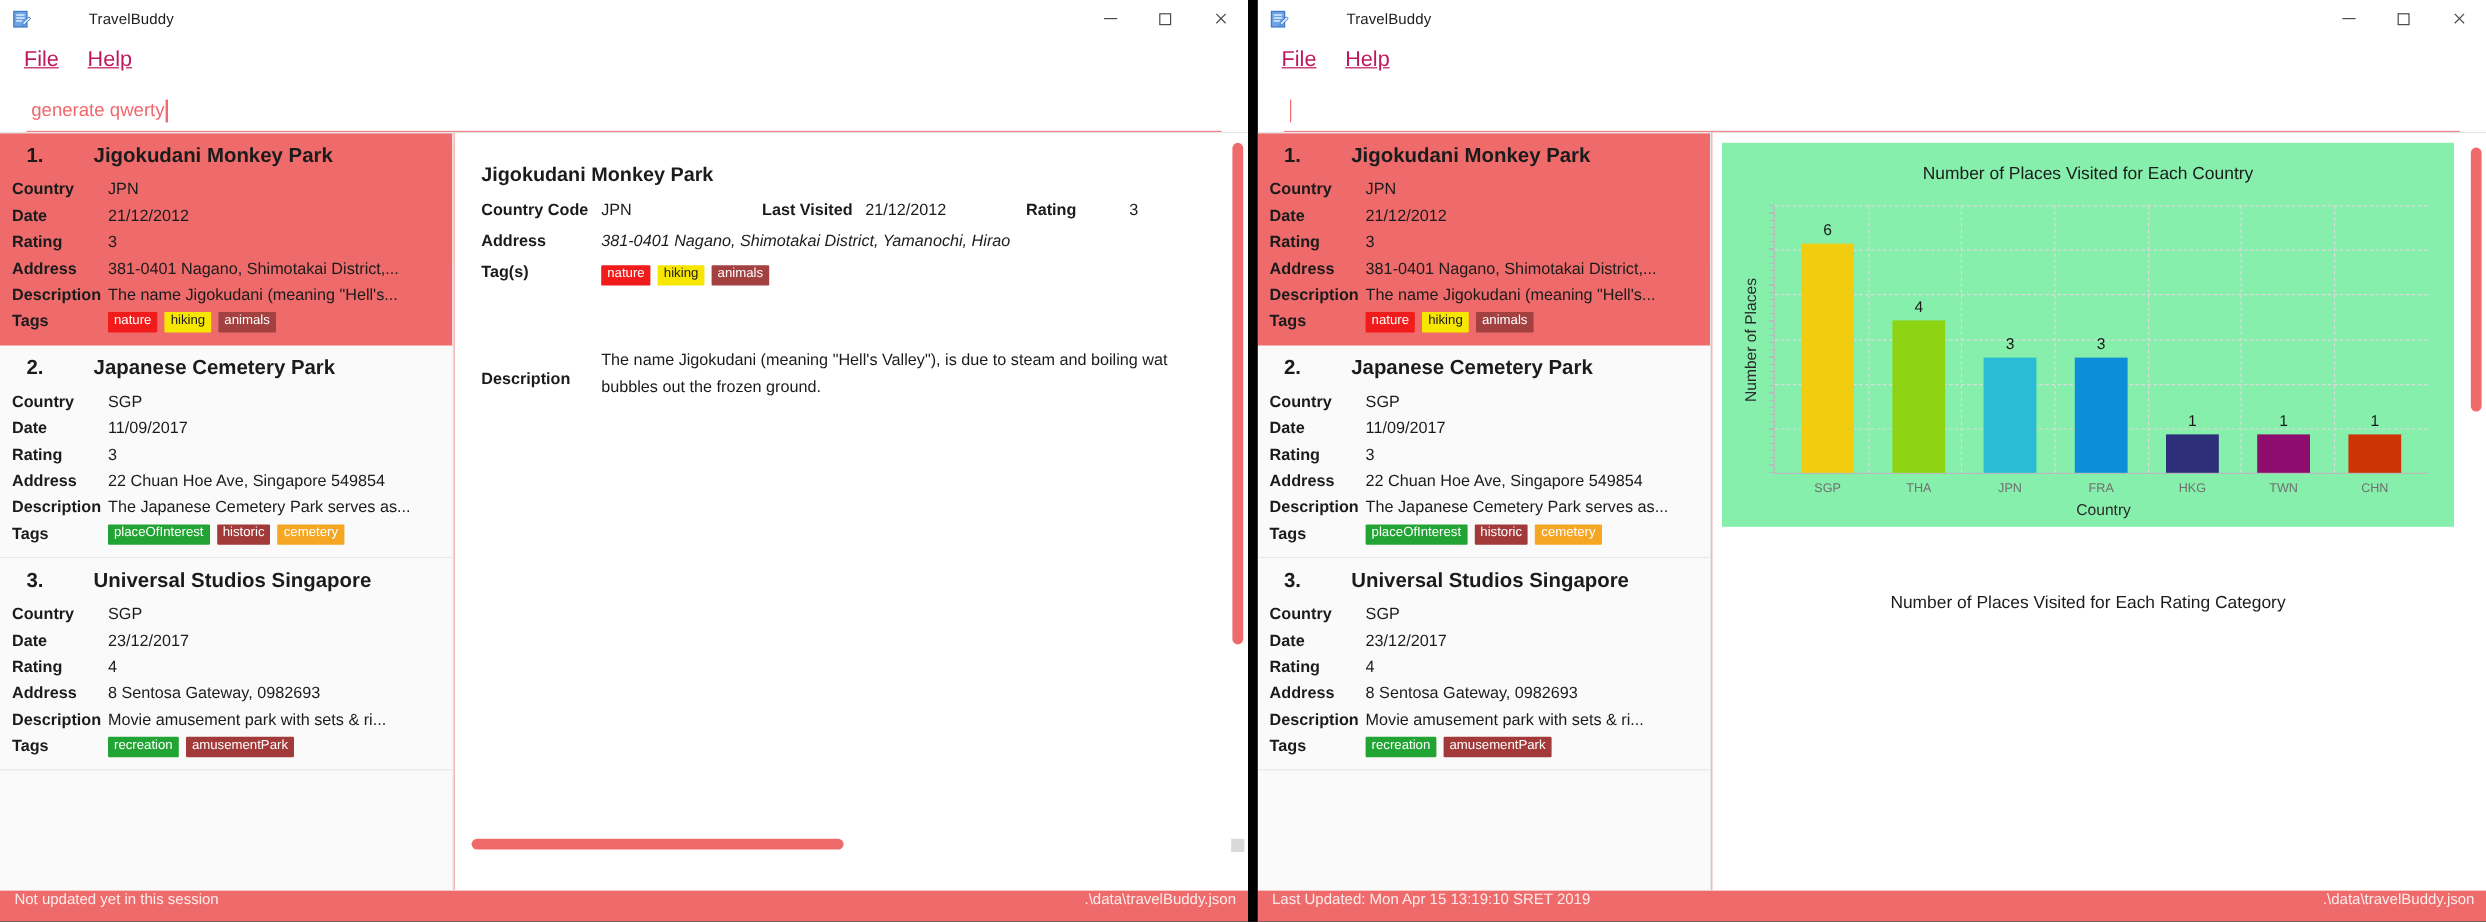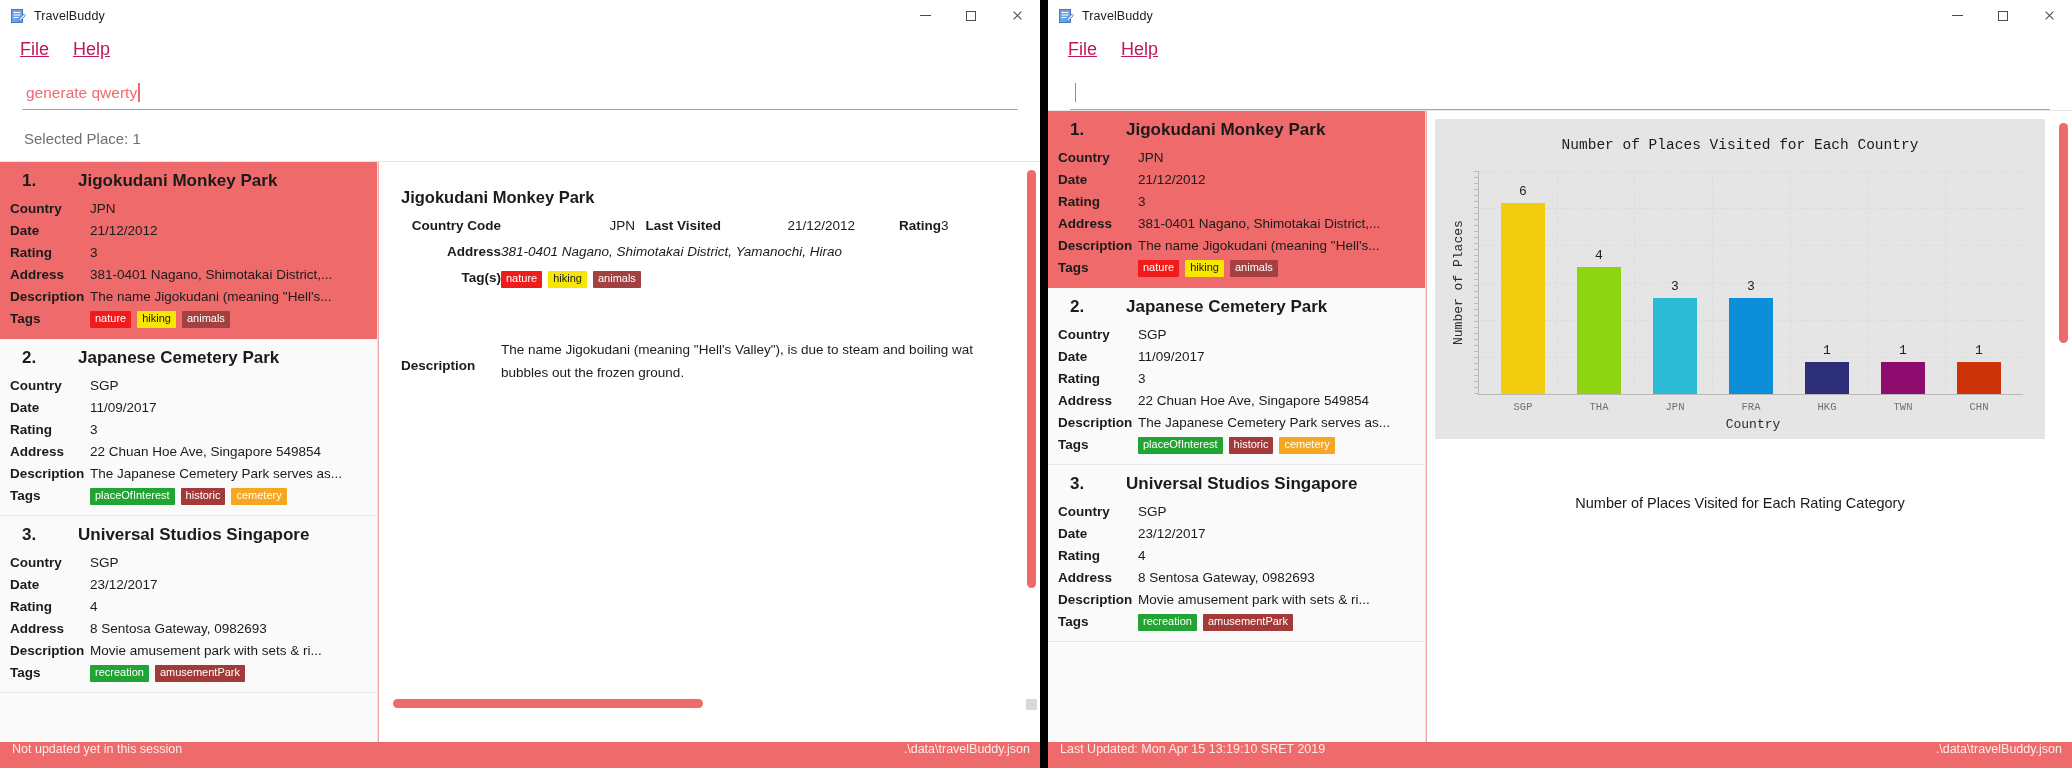--- a/index.html
+++ b/index.html
@@ -23,20 +23,21 @@
   .window.left  { width: 1040px; }
   .window.right { width: 1024px; margin-left: 8px; }
 
   .titlebar {
     height: 32px;
     background: #ffffff;
     display: flex;
     align-items: center;
     flex: 0 0 32px;
     border-bottom: 1px solid #ffffff;
+    gap: 40px;
   }
   .title-icon {
     width: 16px; height: 16px;
     margin-left: 10px; margin-right: 8px;
     position: relative;
     flex: 0 0 16px;
   }
   .title-icon svg { display:block; }
   .title-text {
     font-size: 12.5px;
@@ -187,21 +188,21 @@
     position: relative;
     border-top: 1px solid #e6e6e6;
     border-left: 1px solid #f0a8a8;
     background: #ffffff;
     overflow: hidden;
   }
   .detail-title {
     font-size: 16.5px; font-weight: bold; color: #1b1b1b;
     padding: 26px 0 0 22px;
   }
-  .drow { display: flex; align-items: baseline; padding: 11px 0 0 22px; text-align: right; }
+  .drow { display: flex; align-items: baseline; padding: 11px 0 0 22px; }
   .dkey { width: 100px; flex: 0 0 100px; font-size: 13.5px; font-weight: bold; color: #1b1b1b; }
   .dval { font-size: 13.5px; color: #1b1b1b; }
   .dkey2 { width: 86px; flex: 0 0 86px; font-size: 13.5px; font-weight: bold; color: #1b1b1b; }
   .dval2 { font-size: 13.5px; color: #1b1b1b; width: 134px; }
   .dval-addr { font-size: 13.5px; color: #1b1b1b; font-style: italic; }
   .ddesc-row { display: flex; align-items: flex-start; padding: 50px 0 0 22px; }
   .ddesc-key { width: 100px; flex: 0 0 100px; font-size: 13.5px; font-weight: bold; color: #1b1b1b; padding-top: 20px; }
   .ddesc-val { font-size: 13.5px; color: #1b1b1b; line-height: 23px; width: 540px; white-space: pre-wrap; }
 
   .hscroll {
@@ -229,26 +230,25 @@
   .chartpane {
     flex: 1 1 auto;
     position: relative;
     border-top: 1px solid #e6e6e6;
     border-left: 1px solid #f0a8a8;
     background: #ffffff;
     overflow: hidden;
     padding: 8px 16px 0 8px;
   }
   .chartcard {
-    background: #e5e5e5;
+    background: #86efac;
     width: 610px;
     height: 320px;
     position: relative;
     padding: 12px 12px 6px 12px;
-    font-family: Liberation Mono, monospace;
   }
   .chart-title {
     text-align: center;
     font-size: 14.5px;
     color: #1b1b1b;
     padding-top: 6px;
   }
   .plot {
     position: relative;
     margin: 18px 10px 0 4px;
@@ -400,21 +400,20 @@
       <div class="menu-item">Help</div>
     </div>
 
     <div class="cmdwrap">
       <div class="cmdinput">
         <span class="cmdtext">generate qwerty</span>
         <span class="caret"></span>
       </div>
     </div>
 
-    <div class="statusmsg">Selected Place: 1</div>
 
     <div class="body-split">
 
       <div class="listpane">
         <div class="listinner">
 
           <div class="place selected">
             <div class="place-head">
               <span class="place-index">1.</span>
               <span class="place-name">Jigokudani Monkey Park</span>

